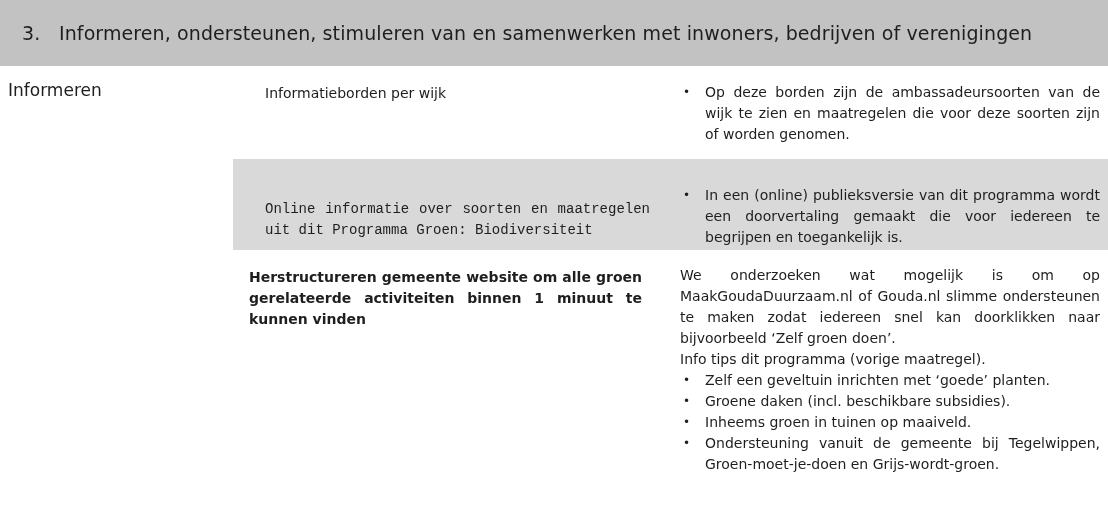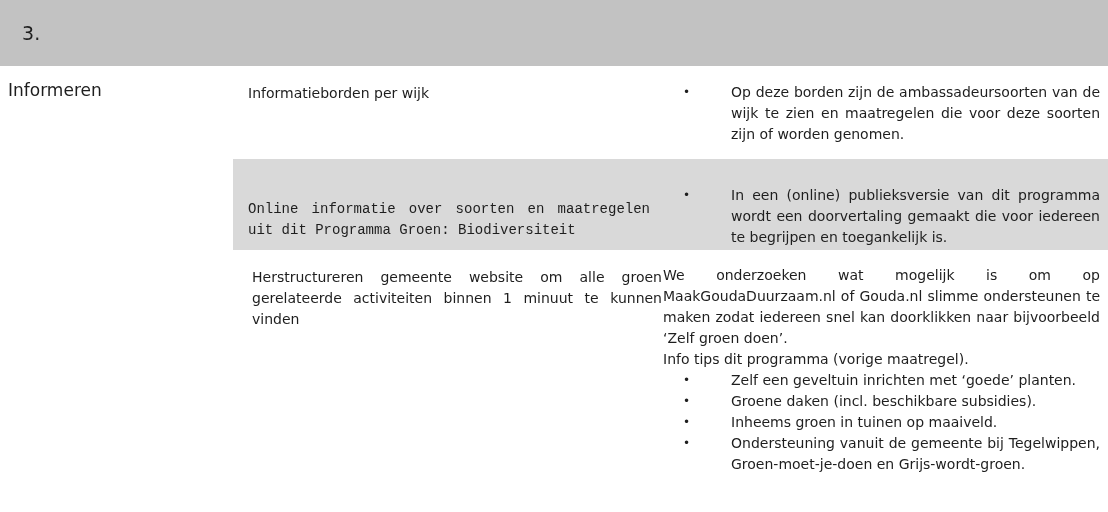--- a/index.html
+++ b/index.html
@@ -42,41 +42,42 @@
     font-size: 17px;
   }
 
   .body-text { font-size: 14px; line-height: 21px; }
   .just { text-align: justify; }
 
   .measure-1 { position: absolute; left: 248px; top: 83px;  width: 410px; }
   .detail-1  { position: absolute; left: 663px; top: 82px;  width: 437px; }
   .measure-2 { position: absolute; left: 248px; top: 199px; width: 402px; font-family: Liberation Mono, monospace; }
   .detail-2  { position: absolute; left: 663px; top: 185px; width: 437px; }
-  .measure-3 { position: absolute; left: 252px; top: 267px; width: 410px; }
+  .measure-3 { position: absolute; left: 232px; top: 267px; width: 410px; font-weight: bold; }
   .detail-3  { position: absolute; left: 663px; top: 265px; width: 437px; }
 
   .bullet-item { display: flex; }
   .bullet-dot {
     flex: 0 0 42px;
     width: 42px;
     padding-left: 20px;
     font-size: 12px;
     line-height: 21px;
   }
-  .bullet-text { flex: 1; text-align: justify; font-size: 14px; line-height: 21px; margin-left: 26px; }
-  .para { text-align: justify; }
+  .bullet-text { flex: 1; text-align: justify; font-size: 14px; line-height: 21px; }
+  .para { text-align: justify; margin-left: 17px; }
 </style>
 </head>
 <body>
 
 <div class="canvas">
 
   <div class="section-header">
     <span class="section-number">3.</span>
+    <span class="section-title">Informeren, ondersteunen, stimuleren van en samenwerken met inwoners, bedrijven of verenigingen</span>
   </div>
 
   <div class="highlight-band"></div>
 
   <div class="category-label">Informeren</div>
 
   <div class="measure-1 body-text">
     <div class="para">Informatieborden per wijk</div>
   </div>
   <div class="detail-1 body-text">

